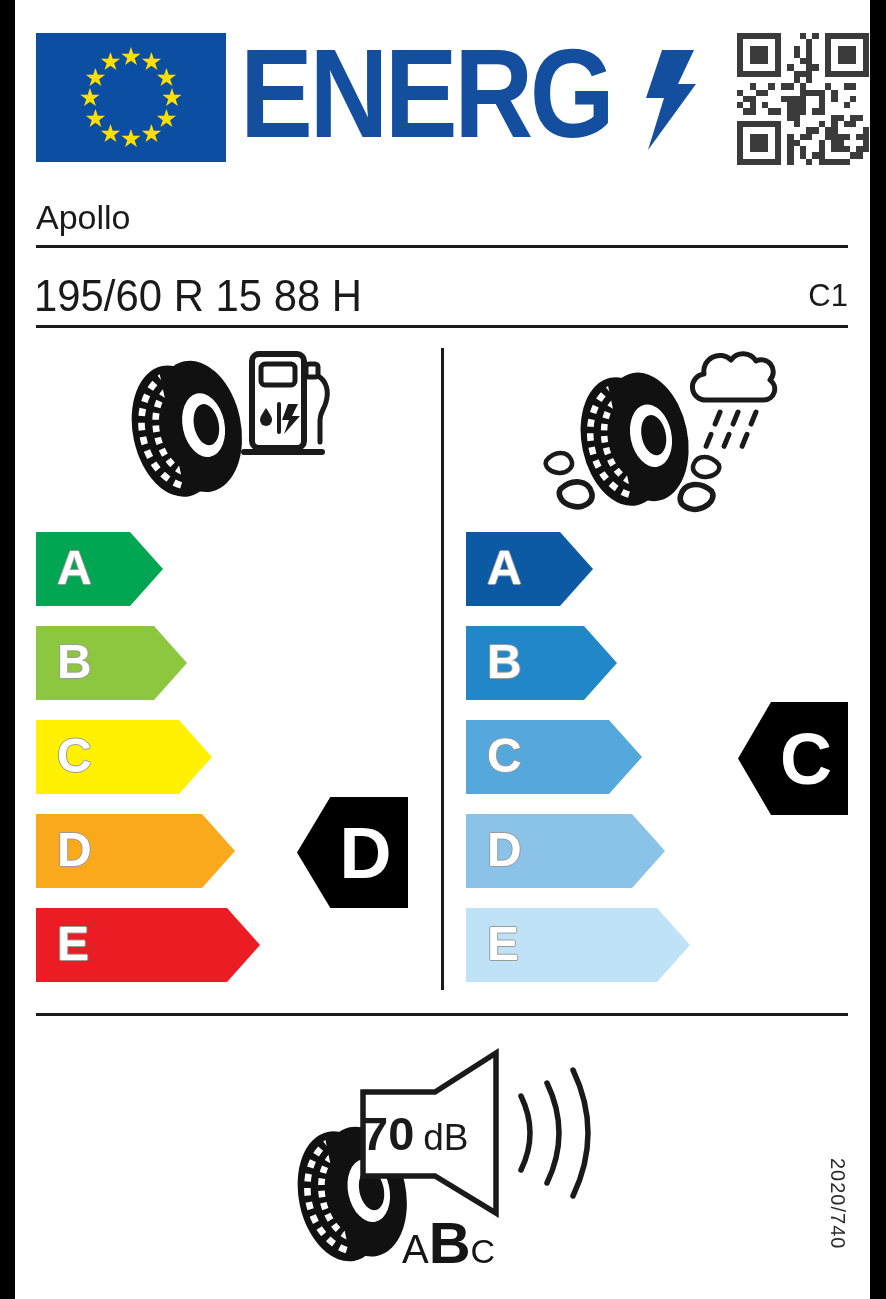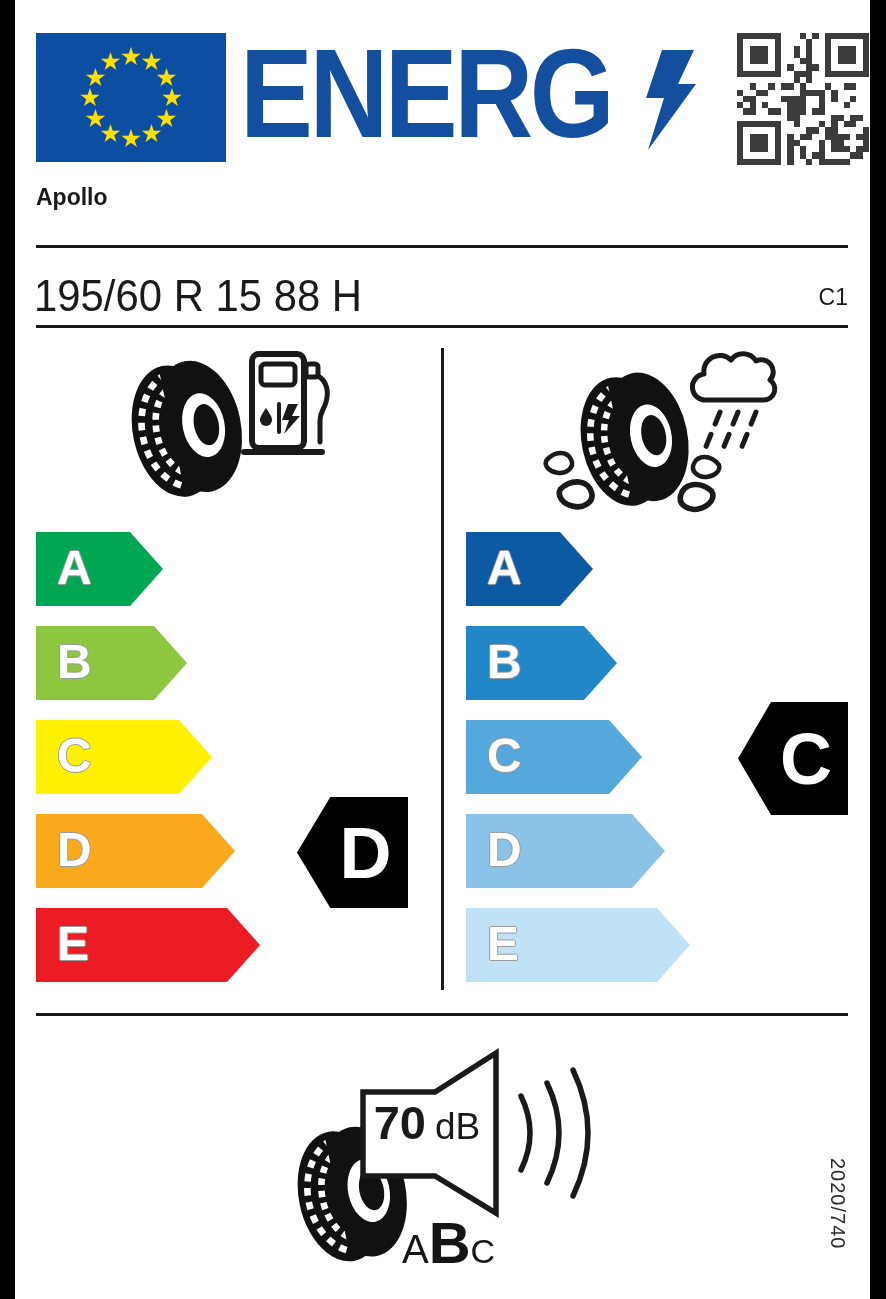--- a/index.html
+++ b/index.html
@@ -20,29 +20,29 @@
   
   .energ{left:240px;top:30px;font-size:127px;line-height:127px;font-weight:bold;
          color:#134F9E;letter-spacing:-4px;transform:scaleX(0.86);transform-origin:left top;
          white-space:nowrap;}
   .bolt-svg{left:642px;top:50px;}
 
   
   .qr{left:737px;top:33px;width:132px;height:132px;background:#fff;}
 
   
-  .brand{left:36px;top:184px;font-size:23px;font-weight:bold;}
+  .brand{left:36px;top:198px;font-size:34px;font-weight:normal;}
   .ean{right:38px;top:202px;font-size:34px;letter-spacing:0px;}
   .rule{position:absolute;left:36px;width:812px;height:3px;background:#1a1a1a;}
   .rule.r1{top:245px;}
   .rule.r2{top:325px;}
   .rule.r3{top:1013px;}
   .tyre-size{left:34px;top:270px;font-size:45px;transform:scaleX(0.93);transform-origin:left top;
              white-space:nowrap;}
-  .tyre-class{right:38px;top:284px;font-size:23px;}
+  .tyre-class{right:38px;top:278px;font-size:31px;}
 
   
   .divider{left:441px;top:348px;width:3px;height:642px;background:#1a1a1a;}
 
   
   .scale{position:absolute;top:532px;}
   .scale.fuel{left:36px;}
   .scale.wet{left:466px;}
   .arrow{height:74px;margin-bottom:20px;position:relative;
          clip-path:polygon(0 0,calc(100% - 33px) 0,100% 50%,calc(100% - 33px) 100%,0 100%);
@@ -54,21 +54,21 @@
 
   
   .pointer{position:absolute;background:#000;color:#fff;font-weight:bold;
            clip-path:polygon(0 50%,30% 0,100% 0,100% 100%,30% 100%);
            display:flex;align-items:center;justify-content:center;}
   .pointer span{padding-left:26px;font-size:72px;}
   .pointer.fuel{left:297px;top:797px;width:111px;height:111px;}
   .pointer.wet{left:738px;top:702px;width:110px;height:113px;}
 
   
-  .db-text{left:362px;top:1102px;width:130px;text-align:center;line-height:41px;white-space:nowrap;}
+  .db-text{left:362px;top:1102px;width:130px;text-align:left;line-height:64px;white-space:nowrap;}
   .db-text .val{font-size:47px;font-weight:bold;}
   .db-text .unit{font-size:37px;margin-left:9px;}
   .abc{left:402px;top:1214px;display:flex;align-items:baseline;}
   .abc span{font-size:40px;line-height:44px;color:#151515;}
   .abc span:nth-child(1){font-size:40px;}
   .abc span.active{font-size:58px;font-weight:bold;line-height:58px;}
   .abc span:nth-child(3){font-size:34px;}
 
   
   .regulation{left:826px;top:1158px;writing-mode:vertical-rl;font-size:20px;letter-spacing:1px;

